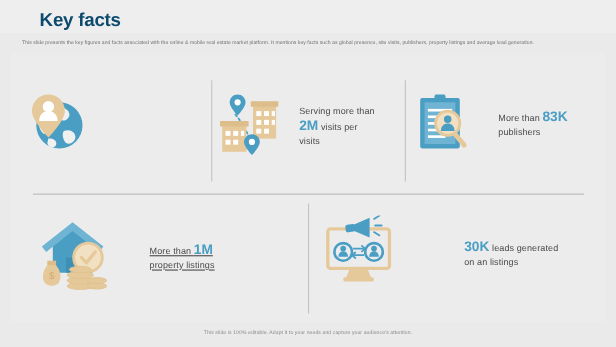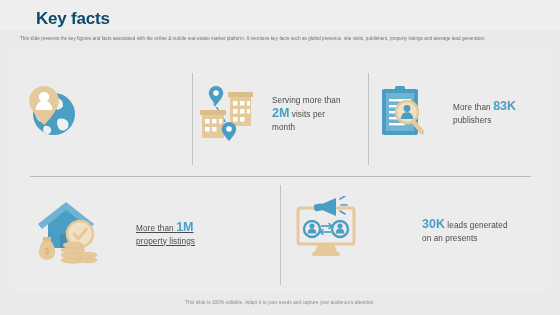--- a/index.html
+++ b/index.html
@@ -175,21 +175,21 @@
         <rect x="16" y="49" width="4.5" height="4.5" fill="#ffffff"></rect>
         <path d="M20 8 C16 8 12.8 11.2 12.8 15.2 C12.8 19.6 20 27 20 27 C20 27 27.2 19.6 27.2 15.2 C27.2 11.2 24 8 20 8 Z" fill="#4a9ec4"></path>
         <circle cx="20" cy="15" r="2.8" fill="#ffffff"></circle>
         <path d="M33 44 C29 44 25.8 47.2 25.8 51.2 C25.8 55.6 33 63 33 63 C33 63 40.2 55.6 40.2 51.2 C40.2 47.2 37 44 33 44 Z" fill="#4a9ec4"></path>
         <circle cx="33" cy="51" r="2.8" fill="#ffffff"></circle>
       </svg>
     </div>
     <div class="stat-text">
       <span>Serving more than</span><br>
       <span class="big">2M</span><span> visits per</span><br>
-      <span>month</span>
+      <span>visits</span>
     </div>
   </div>
 
   <div class="stat s3">
     <div class="stat-icon">
       <svg width="58" height="58" viewBox="0 0 58 58">
         <rect x="8" y="7" width="36" height="46" rx="2" fill="#4a9ec4"></rect>
         <rect x="12" y="11" width="28" height="38" fill="#6fb4d2"></rect>
         <rect x="21" y="4" width="10" height="6" rx="1.5" fill="#4a9ec4"></rect>
         <rect x="15" y="17" width="22" height="2.4" fill="#ffffff"></rect>
@@ -254,19 +254,19 @@
         <path d="M31 33.5 L28 36 L31 38.5" fill="none" stroke="#4a9ec4" stroke-width="1.6" stroke-linecap="round" stroke-linejoin="round"></path>
         <path d="M30 8 L44 2 L44 20 L30 14 Z" fill="#4a9ec4"></path>
         <rect x="22" y="8" width="9" height="7" rx="2" fill="#4a9ec4" transform="rotate(-8 26 11)"></rect>
         <line x1="48" y1="3" x2="53" y2="0" stroke="#4a9ec4" stroke-width="1.6" stroke-linecap="round"></line>
         <line x1="49" y1="9" x2="55" y2="9" stroke="#4a9ec4" stroke-width="1.6" stroke-linecap="round"></line>
         <line x1="48" y1="15" x2="53" y2="18" stroke="#4a9ec4" stroke-width="1.6" stroke-linecap="round"></line>
       </svg>
     </div>
     <div class="stat-text">
       <span class="big">30K</span><span> leads generated</span><br>
-      <span>on an presents</span>
+      <span>on an listings</span>
     </div>
   </div>
 
   <div class="footer">This slide is 100% editable. Adapt it to your needs and capture your audience's attention.</div>
 
 </div>
 
 </body></html>

